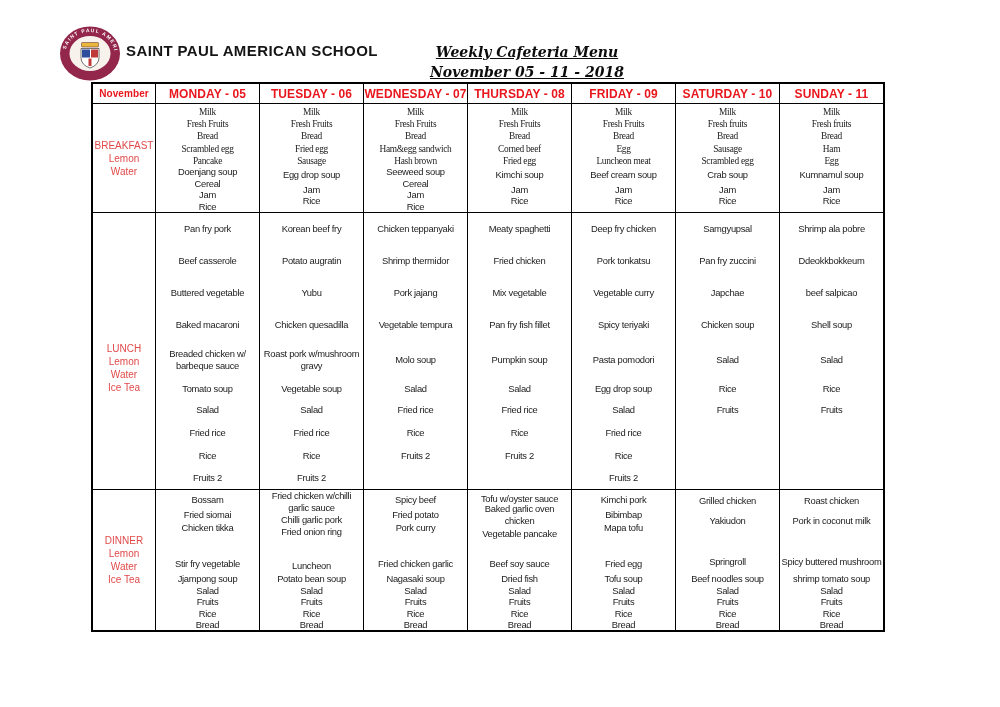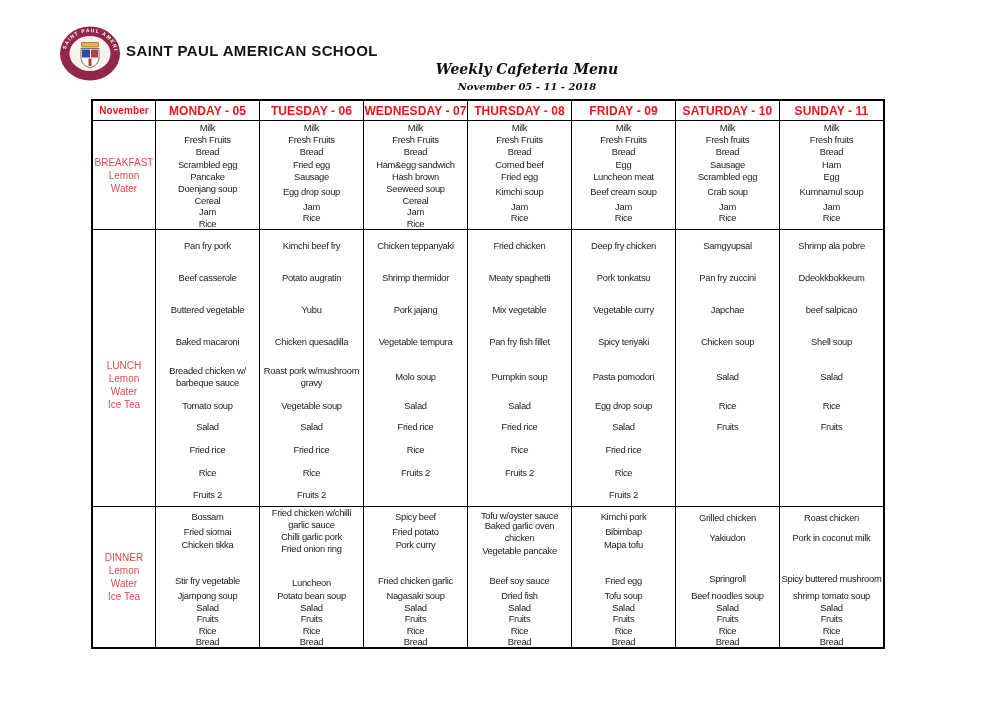--- a/index.html
+++ b/index.html
@@ -1,25 +1,25 @@
 <!DOCTYPE html>
 <html style="--header-red: #e8161d; --label-red: #e04a4a; --item-text: #222222; --border-black: #000000; --seal-maroon: #92264b; --seal-banner-gold: #e8b83a; --shield-blue: #2b4d9b; --shield-red: #c03a3a;"><head>
 <meta charset="utf-8">
 <style>
   html,body{margin:0;padding:0;background:#fff;}
   .page{position:relative;width:1000px;height:707px;background:#fff;overflow:hidden;
         font-family:"Liberation Sans",sans-serif;}
   .logo{position:absolute;left:58px;top:25px;}
   .school-name{position:absolute;left:126px;top:42px;font-size:15px;font-weight:bold;
         color:#151515;letter-spacing:.4px;}
-  .title-block{position:absolute;left:377px;top:61px;width:300px;text-align:center;
-        font-family:"DejaVu Serif",serif;font-style:italic;font-weight:bold;color:#0d0d0d;}
+  .title-block{position:absolute;left:377px;top:44px;width:300px;text-align:center;
+        font-family:"DejaVu Serif",serif;font-style:italic;font-weight:bold;color:#0d0d0d;text-decoration:underline;}
   .menu-title{font-size:14px;}
-  .menu-date{font-size:10px;margin-top:4px;}
-  .menu-table{position:absolute;left:91px;top:99px;width:790px;
+  .menu-date{font-size:14px;margin-top:4px;}
+  .menu-table{position:absolute;left:91px;top:82px;width:790px;
         border:2px solid var(--border-black);}
   .trow{display:flex;}
   .trow + .trow{border-top:1.5px solid var(--border-black);}
   .r-head{height:19px;}
   .r-breakfast{height:108px;}
   .r-lunch{height:276px;}
   .r-dinner{height:140px;}
   .cell{width:104px;box-sizing:border-box;display:flex;flex-direction:column;overflow:hidden;}
   .cell + .cell{border-left:1.5px solid var(--border-black);}
   .cell:first-child{width:62px;}
@@ -27,21 +27,21 @@
         font-weight:bold;font-size:12px;letter-spacing:.1px;}
   .lab{justify-content:center;text-align:center;color:var(--label-red);font-size:10px;}
   .lab .meal-name{color:var(--label-red);}
   .corner{color:var(--header-red);}
   .lab-line{line-height:13px;}
   .grp{display:flex;flex-direction:column;justify-content:center;align-items:center;
         text-align:center;padding:0 1px;box-sizing:border-box;width:100%;}
   .item{font-size:9.4px;line-height:12px;color:var(--item-text);
         letter-spacing:-.3px;width:100%;}
   
-  .meal-breakfast .grp:nth-child(1){height:62px;justify-content:flex-end;padding-top:2px;}
+  .meal-breakfast .grp:nth-child(1){height:62px;justify-content:space-between;padding-top:2px;font-family:Liberation Serif, serif;}
   .meal-breakfast .grp:nth-child(1) .item{line-height:12.2px;}
   .meal-breakfast .grp:nth-child(2){height:18px;}
   .meal-breakfast .grp:nth-child(3){flex:1;justify-content:flex-start;}
   .meal-breakfast .grp:nth-child(3) .item{line-height:11.4px;}
   
   .meal-lunch .grp{height:32px;}
   .meal-lunch .grp:nth-child(5){height:38px;}
   .meal-lunch .grp:nth-child(6){height:20px;align-items:center;}
   .meal-lunch .grp:nth-child(7){height:22px;}
   .meal-lunch .grp:nth-child(8){height:23px;}
@@ -258,21 +258,21 @@
           </div>
           <div class="grp" data-name="menu-item-group">
             <div class="item" data-name="menu-item">Rice</div>
           </div>
           <div class="grp" data-name="menu-item-group">
             <div class="item" data-name="menu-item">Fruits 2</div>
           </div>
         </div>
         <div class="cell day meal-lunch" data-name="menu-cell-lunch-day2">
           <div class="grp" data-name="menu-item-group">
-            <div class="item" data-name="menu-item">Kimchi beef fry</div>
+            <div class="item" data-name="menu-item">Korean beef fry</div>
           </div>
           <div class="grp" data-name="menu-item-group">
             <div class="item" data-name="menu-item">Potato augratin</div>
           </div>
           <div class="grp" data-name="menu-item-group">
             <div class="item" data-name="menu-item">Yubu</div>
           </div>
           <div class="grp" data-name="menu-item-group">
             <div class="item" data-name="menu-item">Chicken quesadilla</div>
           </div>
@@ -319,24 +319,24 @@
           </div>
           <div class="grp" data-name="menu-item-group">
             <div class="item" data-name="menu-item">Rice</div>
           </div>
           <div class="grp" data-name="menu-item-group">
             <div class="item" data-name="menu-item">Fruits 2</div>
           </div>
         </div>
         <div class="cell day meal-lunch" data-name="menu-cell-lunch-day4">
           <div class="grp" data-name="menu-item-group">
+            <div class="item" data-name="menu-item">Meaty spaghetti</div>
+          </div>
+          <div class="grp" data-name="menu-item-group">
             <div class="item" data-name="menu-item">Fried chicken</div>
-          </div>
-          <div class="grp" data-name="menu-item-group">
-            <div class="item" data-name="menu-item">Meaty spaghetti</div>
           </div>
           <div class="grp" data-name="menu-item-group">
             <div class="item" data-name="menu-item">Mix vegetable</div>
           </div>
           <div class="grp" data-name="menu-item-group">
             <div class="item" data-name="menu-item">Pan fry fish fillet</div>
           </div>
           <div class="grp" data-name="menu-item-group">
             <div class="item" data-name="menu-item">Pumpkin soup</div>
           </div>

